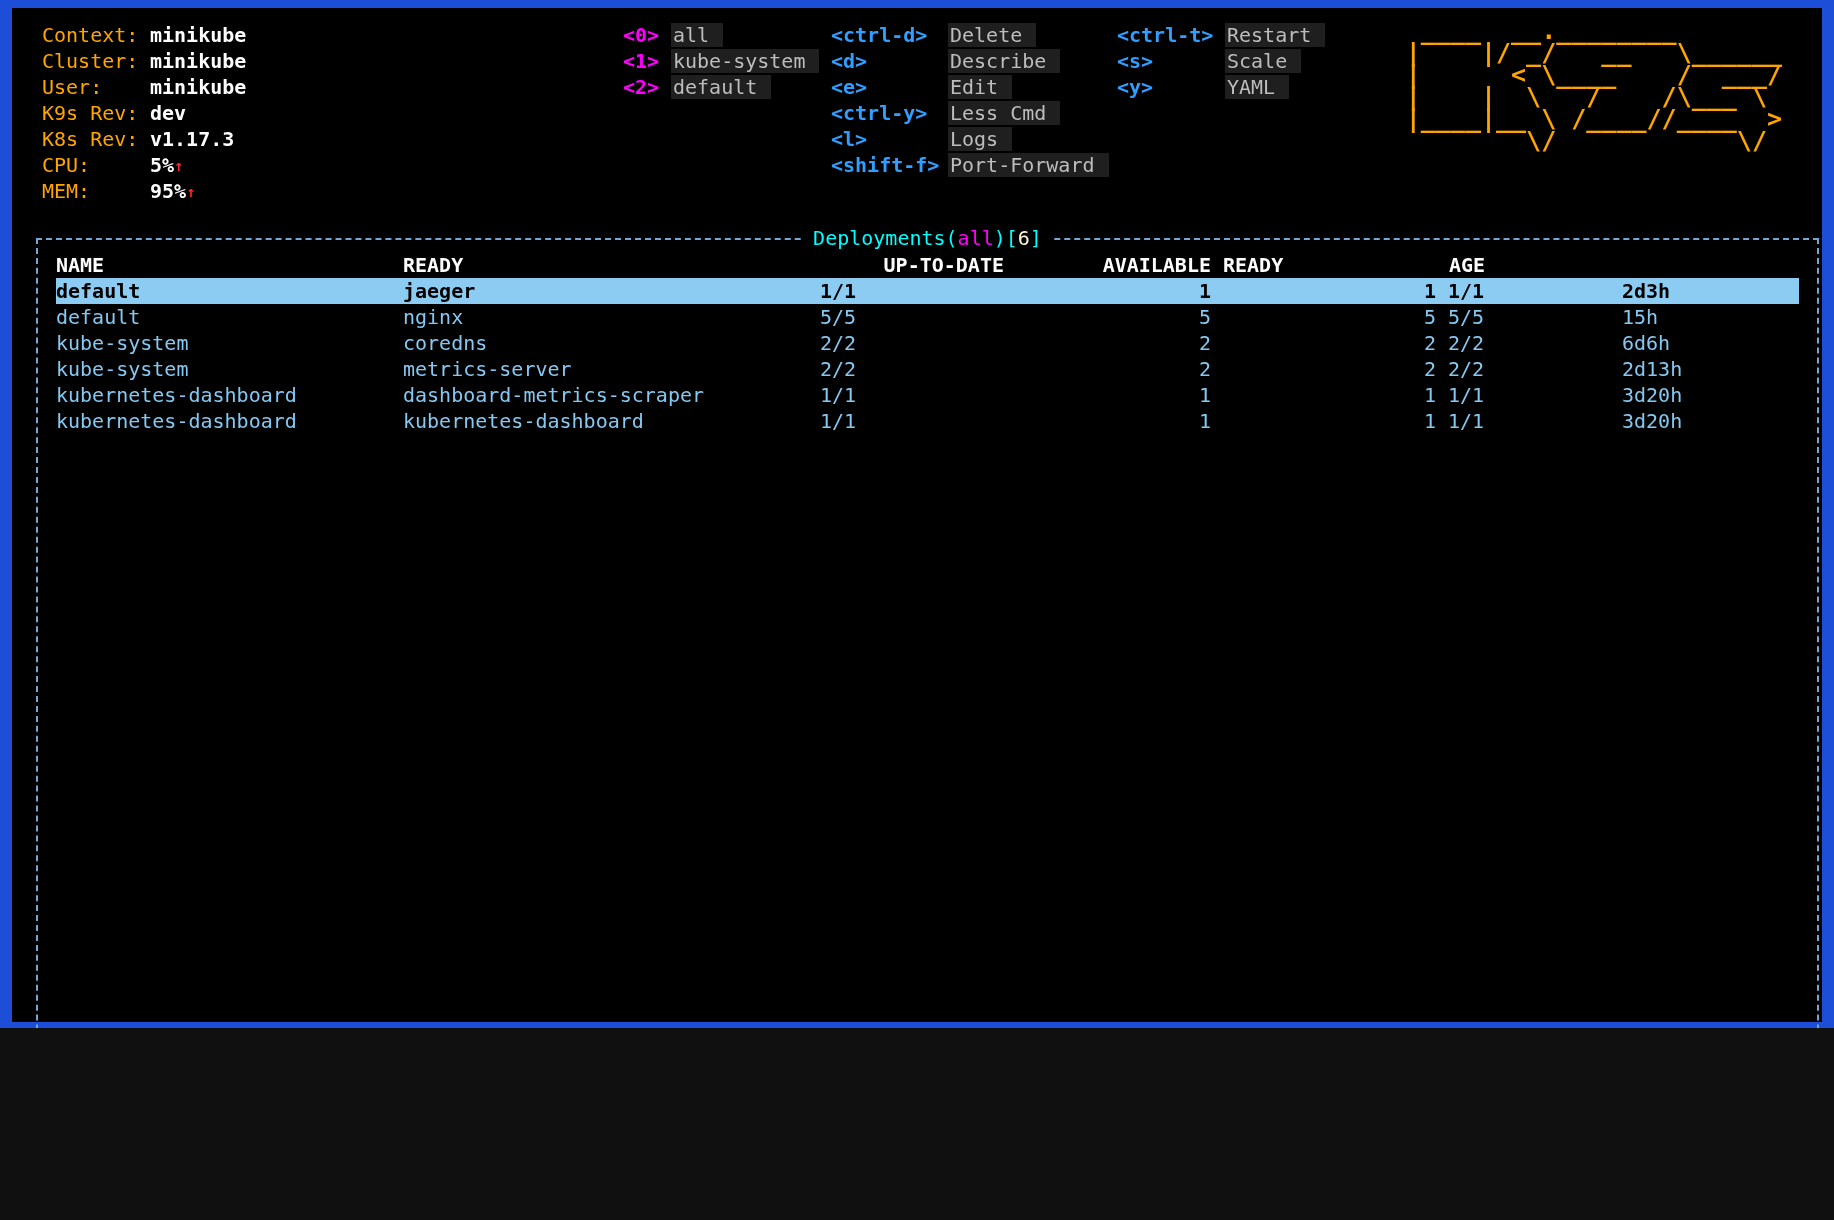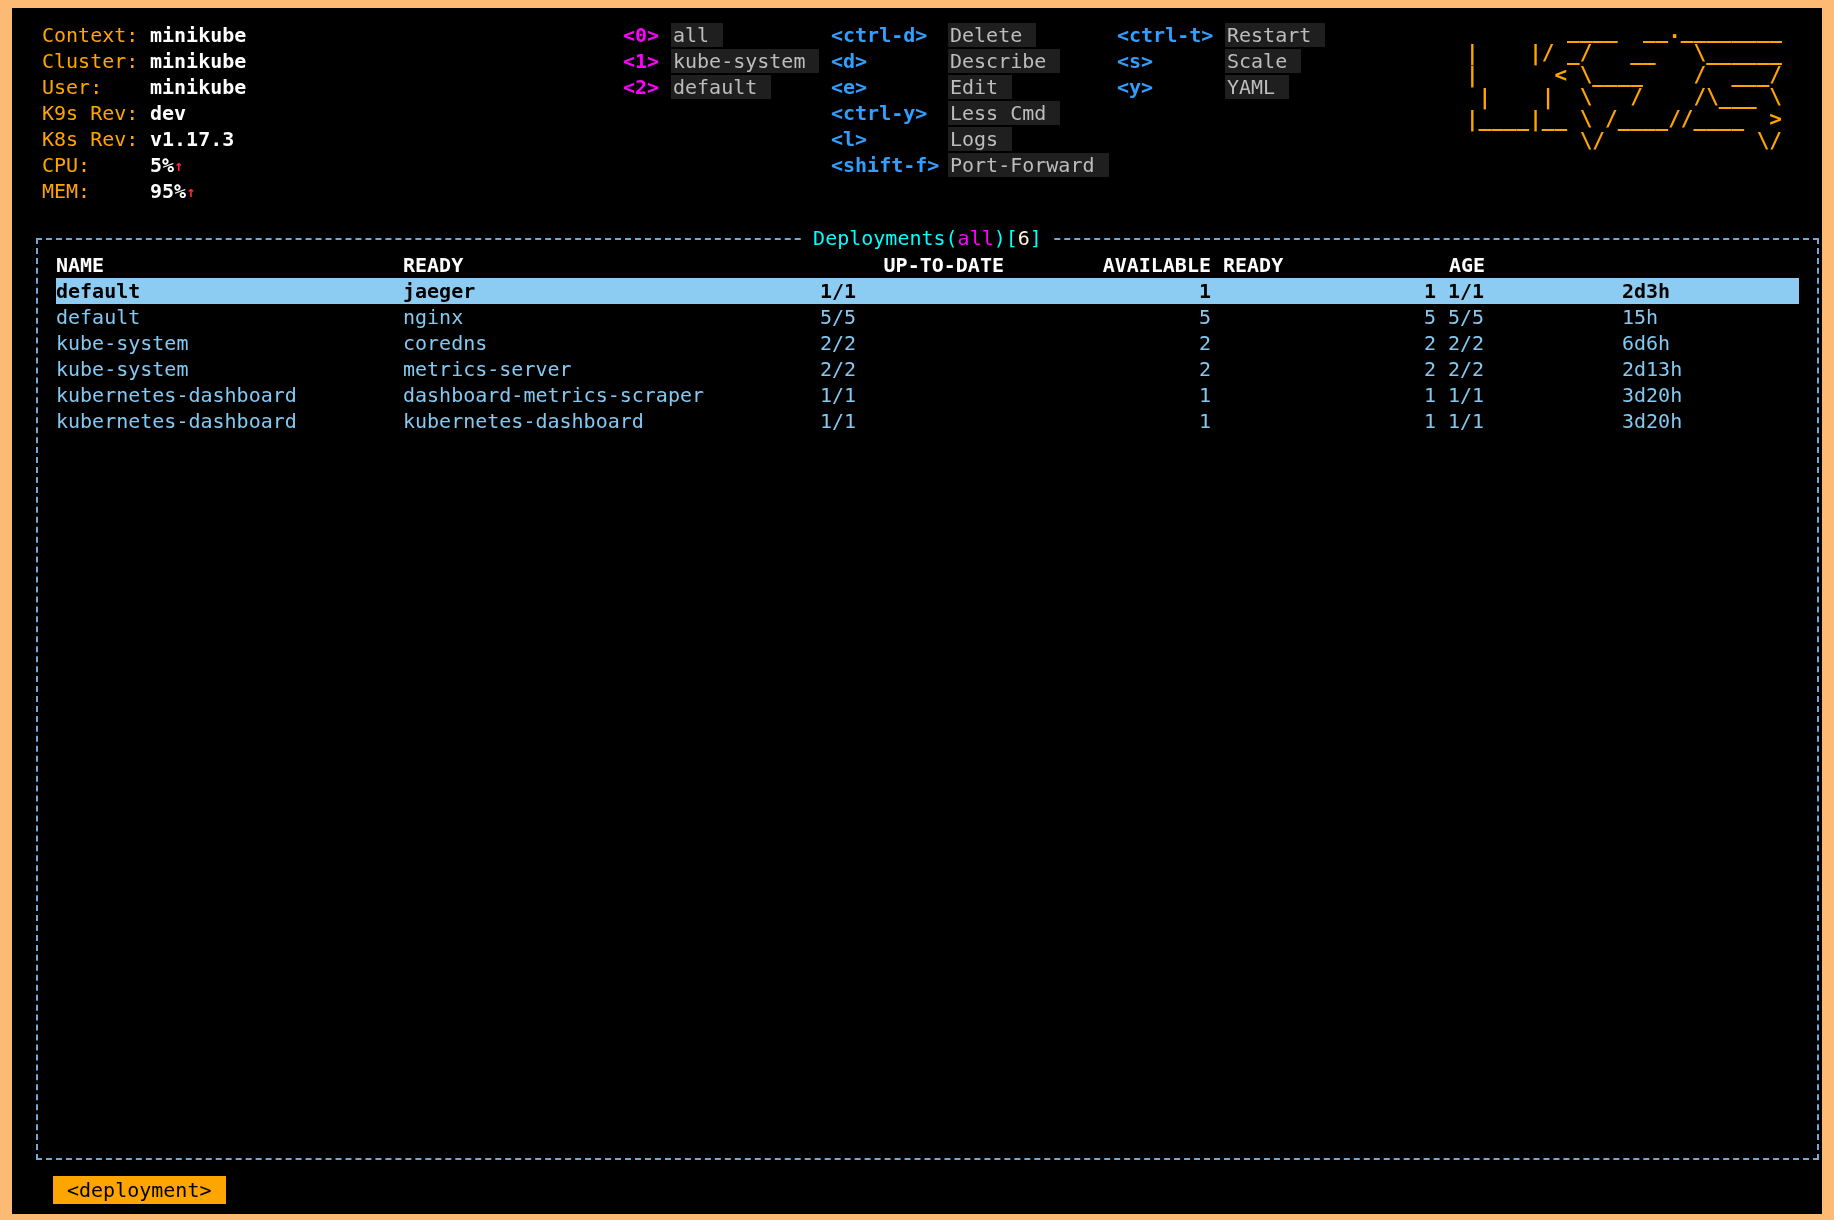--- a/index.html
+++ b/index.html
@@ -1,19 +1,19 @@
 <!DOCTYPE html>
 <html><head>
 <meta charset="utf-8">
 <style>
   * { margin:0; padding:0; box-sizing:border-box; }
   html,body { background:#101010; }
   .screen{
-    position:relative; width:1834px; height:1220px;
-    background:#fdba74; overflow:hidden;
+    position:relative; width:1834px; height:1028px;
+    background:#1d4ed8; overflow:hidden;
     font-family:"DejaVu Sans Mono", monospace;
     font-size:20px; line-height:26px; color:#fff;
   }
   .terminal{
     position:absolute; left:12px; top:8px; right:12px; bottom:6px;
     background:#000;
   }
   
   .info-block{ position:absolute; left:30px; top:14px; }
   .info-row{ height:26px; white-space:pre; }
@@ -26,21 +26,21 @@
   .hk-key{ display:inline-block; width:48px; color:#ff00ff; font-weight:bold; }
   .hl{ background:#1f1f1f; color:#bdbdbd; padding:0 14px 0 2px; }
 
   .shortcuts-1{ position:absolute; left:819px; top:14px; }
   .shortcuts-2{ position:absolute; left:1105px; top:14px; }
   .sc-key{ display:inline-block; color:#309fff; font-weight:bold; }
   .shortcuts-1 .sc-key{ width:117px; }
   .shortcuts-2 .sc-key{ width:108px; }
 
   .logo{ position:absolute; right:40px; top:12px; color:#ffa500;
-         font-size:21px; line-height:22px; font-weight:bold; text-align:right; }
+         font-size:25px; line-height:22px; font-weight:bold; text-align:left; }
   .logo div{ white-space:pre; }
 
   
   .panel{
     position:absolute; left:24px; top:230px; width:1783px; height:922px;
     border:2px dashed #76a6d4;
     padding:12px 18px 0 18px;
   }
   .panel-title{
     position:absolute; top:-15px; left:50%; transform:translateX(-50%);

